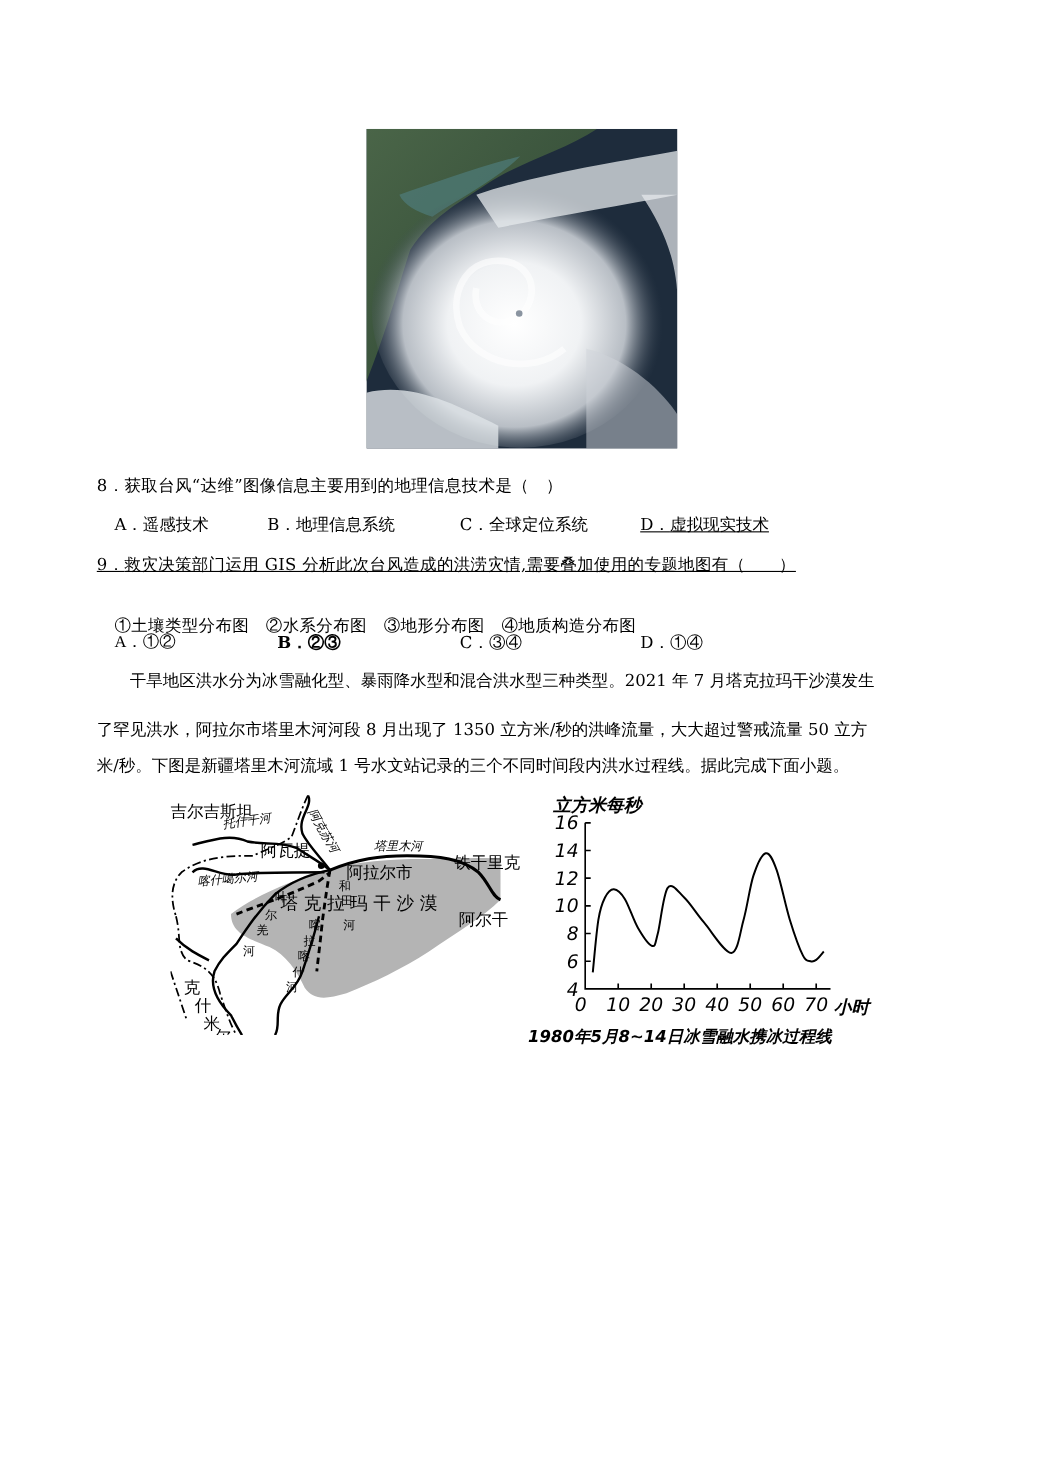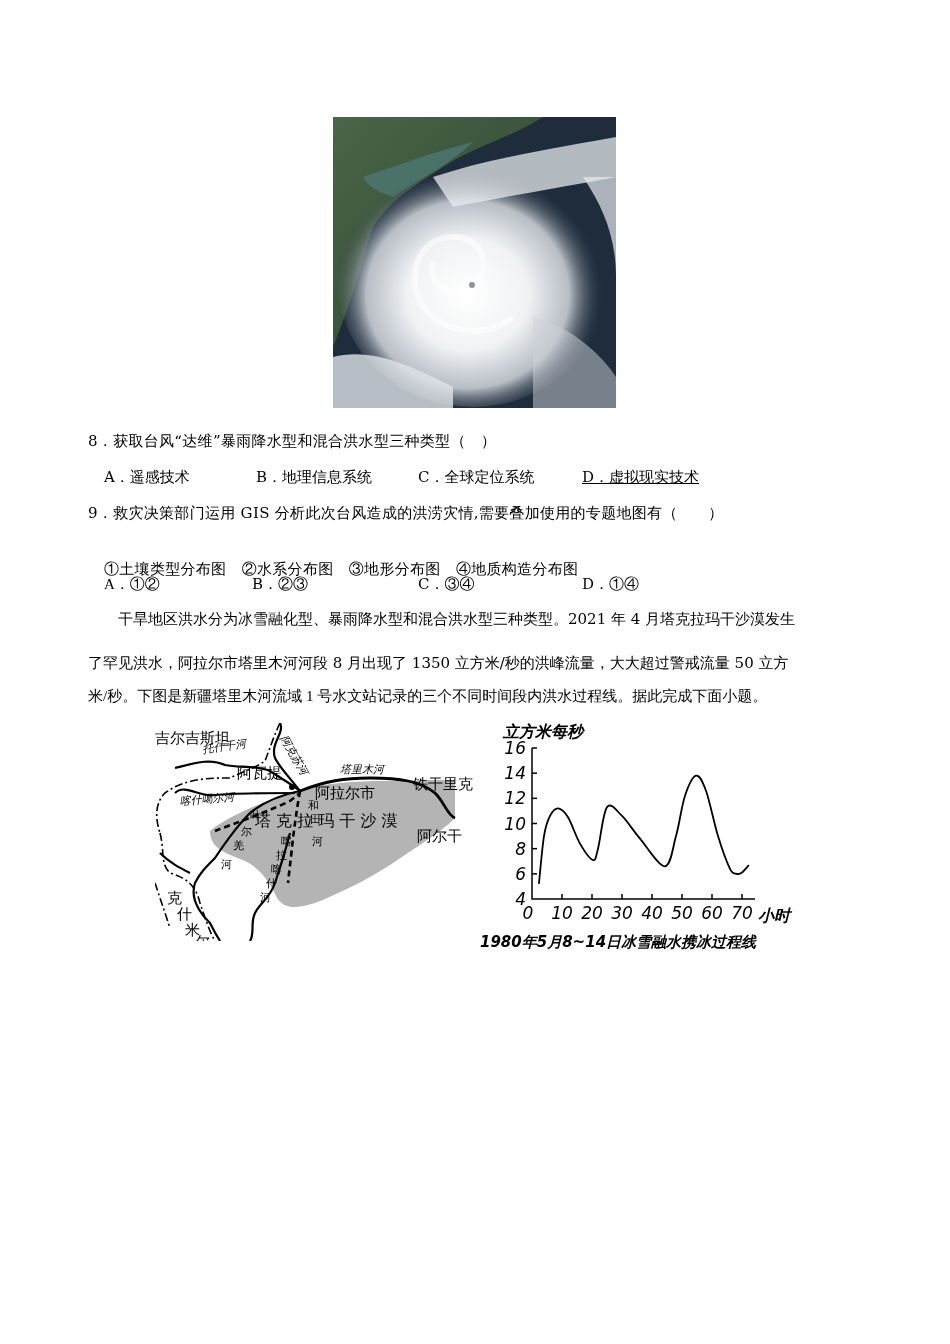--- a/index.html
+++ b/index.html
@@ -42,39 +42,39 @@
     <path d="M250 60 C270 90 283 120 283 160 L283 60 Z" fill="#e8ebee" opacity="0.7"></path>
     <g fill="none" stroke="#ffffff" stroke-width="6" opacity="0.6">
       <path d="M140 170 C160 150 150 120 120 120 C90 120 75 150 85 180 C100 215 150 225 180 200"></path>
       <path d="M140 170 C120 185 95 170 100 145"></path>
     </g>
     <circle cx="139" cy="168" r="3" fill="#8a94a0"></circle>
   </svg>
 </div>
 
 <div class="line" style="left:88px; top:431px;">
-  <span>8．</span><span>获取台风“达维”暴雨降水型和混合洪水型三种类型（　）</span>
+  <span>8．</span><span>获取台风“达维”图像信息主要用到的地理信息技术是（　）</span>
 </div>
 <div class="opt" style="left:104px; top:467px;"><span>A．</span><span>遥感技术</span></div>
-<div class="opt" style="left:256px; top:467px;"><span>B．</span><span>地理信息系统</span></div>
+<div class="opt" style="left:243px; top:467px;"><span>B．</span><span>地理信息系统</span></div>
 <div class="opt" style="left:418px; top:467px;"><span>C．</span><span>全球定位系统</span></div>
 <div class="opt" style="left:582px; top:467px;text-decoration:underline;"><span>D．</span><span>虚拟现实技术</span></div>
 
-<div class="line" style="left:88px; top:503px;">
+<div class="line" style="left:88px; top:503px;text-decoration:underline;">
   <span>9．</span><span>救灾决策部门运用 GIS 分析此次台风造成的洪涝灾情,需要叠加使用的专题地图有（　　）</span>
 </div>
 <div class="line" style="left:104px; top:539px;margin-top:20px;">①土壤类型分布图　②水系分布图　③地形分布图　④地质构造分布图</div>
 <div class="opt" style="left:104px; top:574px;font-family:Liberation Serif, serif;"><span>A．</span><span>①②</span></div>
-<div class="opt" style="left:252px; top:574px;"><span>B．</span><span>②③</span></div>
+<div class="opt" style="left:252px; top:574px;font-weight:bold;"><span>B．</span><span>②③</span></div>
 <div class="opt" style="left:418px; top:574px;"><span>C．</span><span>③④</span></div>
 <div class="opt" style="left:582px; top:574px;"><span>D．</span><span>①④</span></div>
 
-<div class="para" style="left:118px; top:610px;">干旱地区洪水分为冰雪融化型、暴雨降水型和混合洪水型三种类型。2021 年 4 月塔克拉玛干沙漠发生</div>
+<div class="para" style="left:118px; top:610px;">干旱地区洪水分为冰雪融化型、暴雨降水型和混合洪水型三种类型。2021 年 7 月塔克拉玛干沙漠发生</div>
 <div class="para" style="top:619px;margin-top:35px;">了罕见洪水，阿拉尔市塔里木河河段 8 月出现了 1350 立方米/秒的洪峰流量，大大超过警戒流量 50 立方</div>
-<div class="para" style="top:687px;font-family:Liberation Serif, serif;">米/秒。下图是新疆塔里木河流域 1 号水文站记录的三个不同时间段内洪水过程线。据此完成下面小题。</div>
+<div class="para" style="top:687px;">米/秒。下图是新疆塔里木河流域 1 号水文站记录的三个不同时间段内洪水过程线。据此完成下面小题。</div>
 
 <div id="map" class="abs">
   <svg width="325" height="218" viewBox="0 0 325 218">
 
     <path d="M55 108 C75 92 110 78 140 68 C170 60 200 58 230 58 C260 58 285 56 300 58 L300 95 C285 110 260 125 235 142 C210 158 185 170 160 180 C140 186 130 186 122 175 C115 160 105 145 90 138 C70 130 55 125 55 108 Z" fill="#b4b4b4"></path>
 
     <g fill="none" stroke="#000" stroke-width="1.6" stroke-dasharray="8,3,2,3">
       <path d="M125 0 C120 10 115 25 110 38 C100 45 85 50 75 55 C55 55 30 55 10 70 C0 80 0 95 5 110"></path>
       <path d="M5 110 C10 130 5 140 15 150 C30 155 40 160 45 180 C50 195 55 210 60 218"></path>
       <path d="M0 160 C5 175 10 190 15 205"></path>

